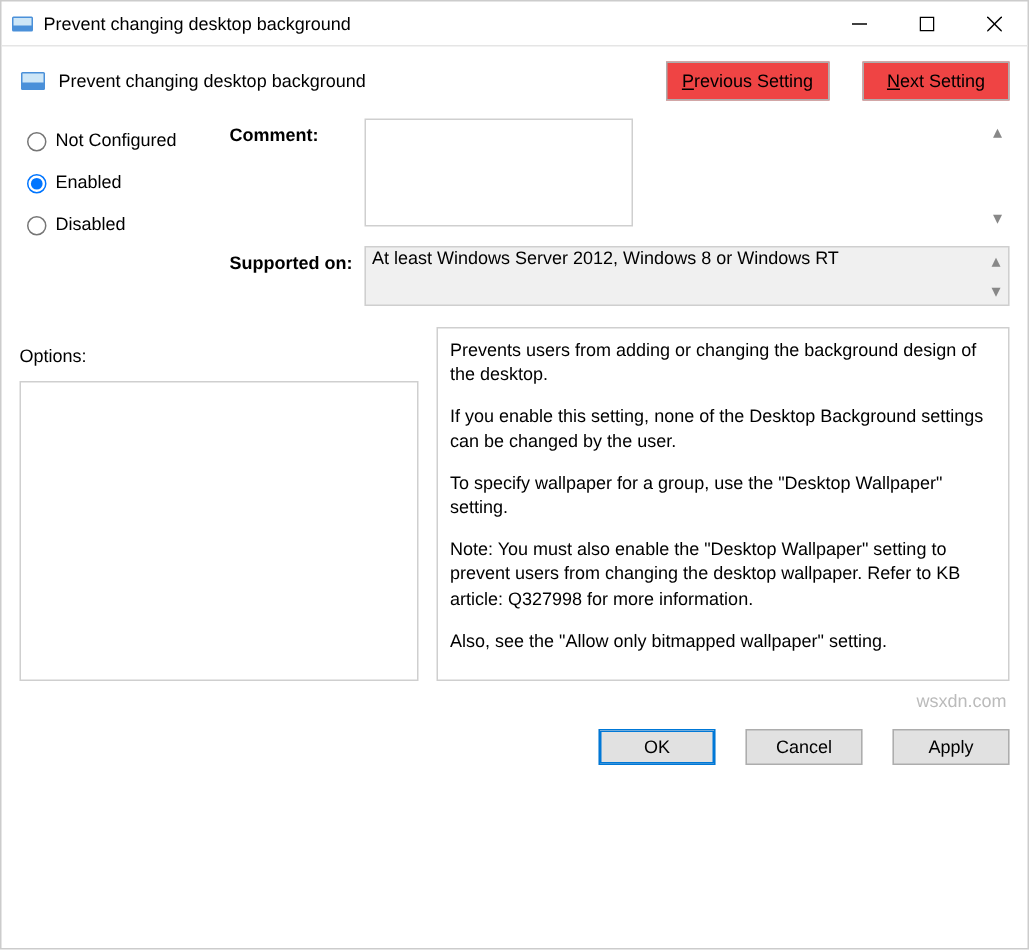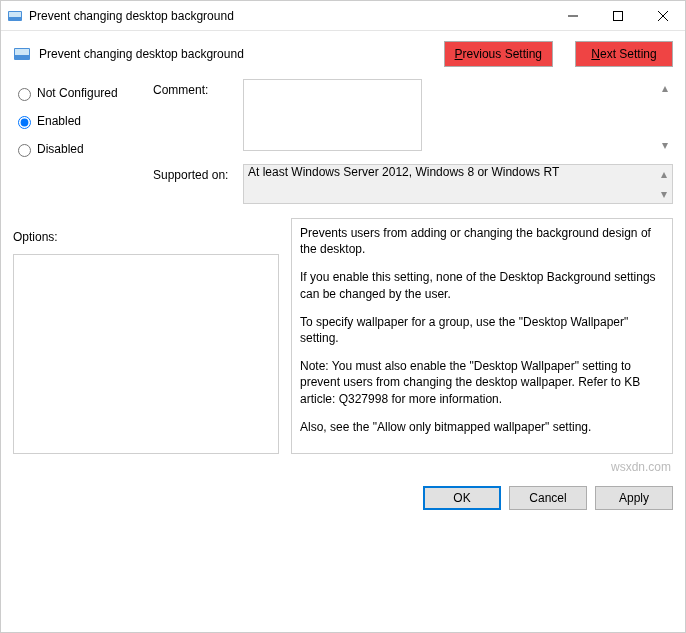--- a/index.html
+++ b/index.html
@@ -12,34 +12,34 @@
 .header-row .icon { width: 18px; height: 18px; margin-right: 8px; }
 .header-row .htitle { flex: 1; }
 .nav-btn { height: 26px; min-width: 98px; margin-left: 22px; border: 1px solid #adadad; background: #ef4444; cursor: pointer; padding: 0 10px; }
 .nav-btn u { text-decoration: underline; }
 .config-row { display: flex; padding: 6px 12px 4px 12px; }
 .radios { width: 140px; padding-top: 6px; }
 .radios label { display: flex; align-items: center; margin-bottom: 12px; cursor: pointer; }
 .radios input { margin-right: 6px; }
 .form-area { flex: 1; }
 .form-line { display: flex; margin-bottom: 10px; }
-.form-label { width: 90px; padding-top: 4px; }
+.form-label { width: 90px; padding-top: 4px; font-weight: bold; }
 .textarea, .supported-box { flex: 1; border: 1px solid #cfcfcf; background: #fff; position: relative; font-family: inherit; font-size: 12px; resize: none; padding: 0 18px 4px 4px; }
 .textarea { height: 72px; }
 .supported-box { height: 40px; background: #f0f0f0; }
 .scroll-hint { position: absolute; right: 2px; width: 12px; display: flex; flex-direction: column; justify-content: space-between; height: calc(100% - 4px); top: 2px; color: #888; font-size: 9px; align-items: center; }
 .panels { display: flex; padding: 0 12px 6px 12px; gap: 12px; }
 .panel-col { display: flex; flex-direction: column; }
 .panel-col.left { width: 266px; }
 .panel-col.right { flex: 1; }
 .panel-label { margin: 12px 0 10px 0; }
 .panel-box { flex: 1; border: 1px solid #cfcfcf; background: #fff; height: 330px; padding: 6px 8px; overflow: auto; line-height: 1.35; }
 .panel-box p { margin: 0 0 12px 0; }
 .footer { display: flex; justify-content: flex-end; padding: 8px 12px; gap: 8px; margin-top: 4px; }
-.footer button { width: 78px; height: 24px; border: 1px solid #adadad; background: #e1e1e1; cursor: pointer; }
+.footer button { width: 78px; height: 24px; border: 1px solid #adadad; background: #e1e1e1; cursor: pointer; margin-left: 12px; }
 .footer button.primary { border-color: #0078d7; box-shadow: 0 0 0 1px #0078d7 inset; }
 </style>
 </head>
 <body>
 
 <div class="titlebar">
   <span class="icon">
     <svg width="16" height="16">
         <rect x="1" y="3" width="14" height="10" fill="#4a90d9" rx="1"></rect>
         <rect x="2" y="4" width="12" height="5" fill="#cde6f7"></rect>

